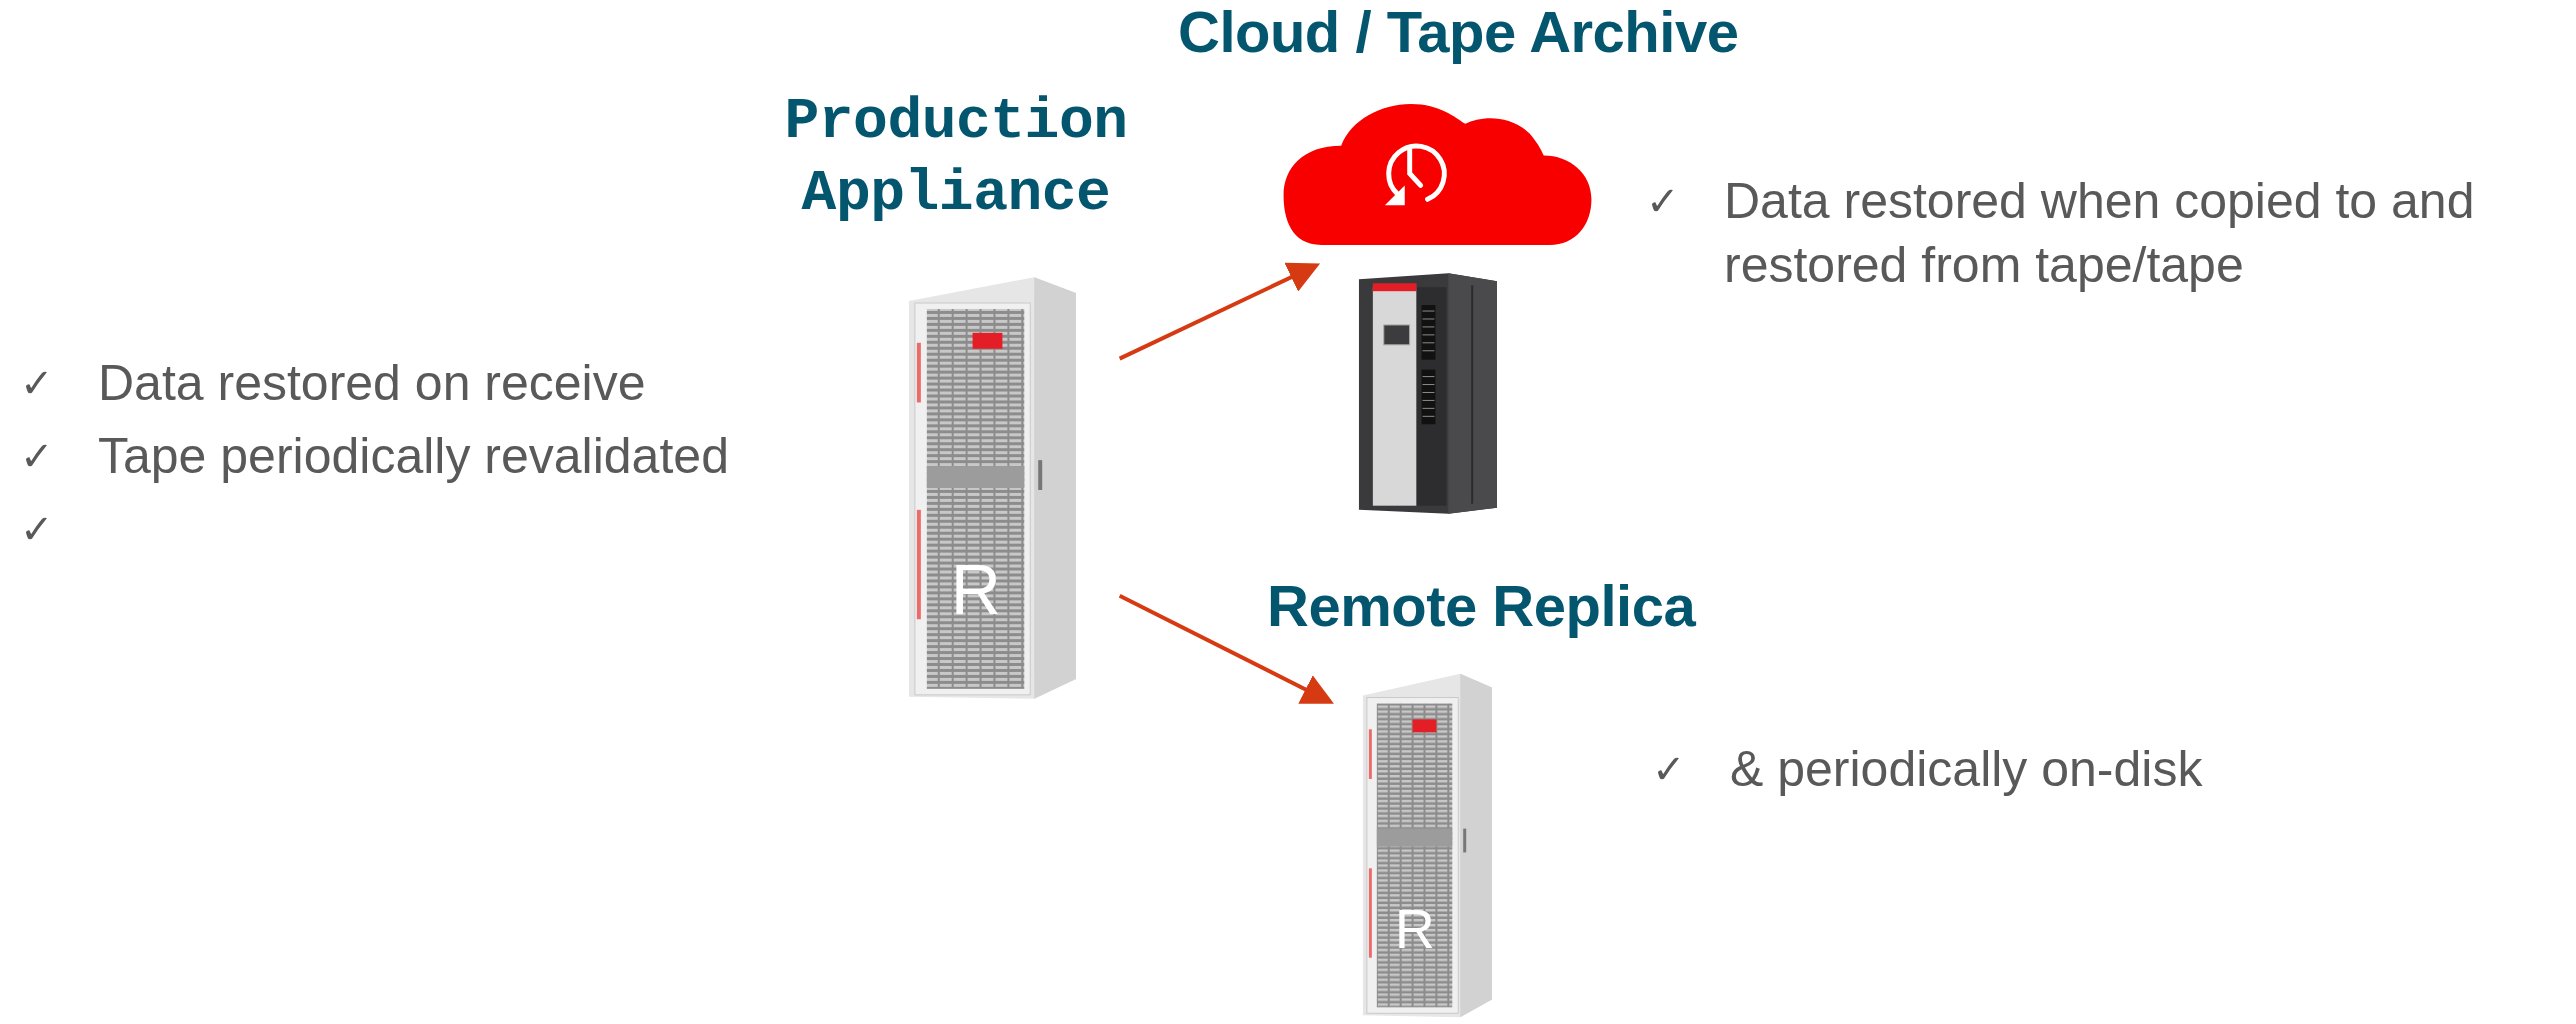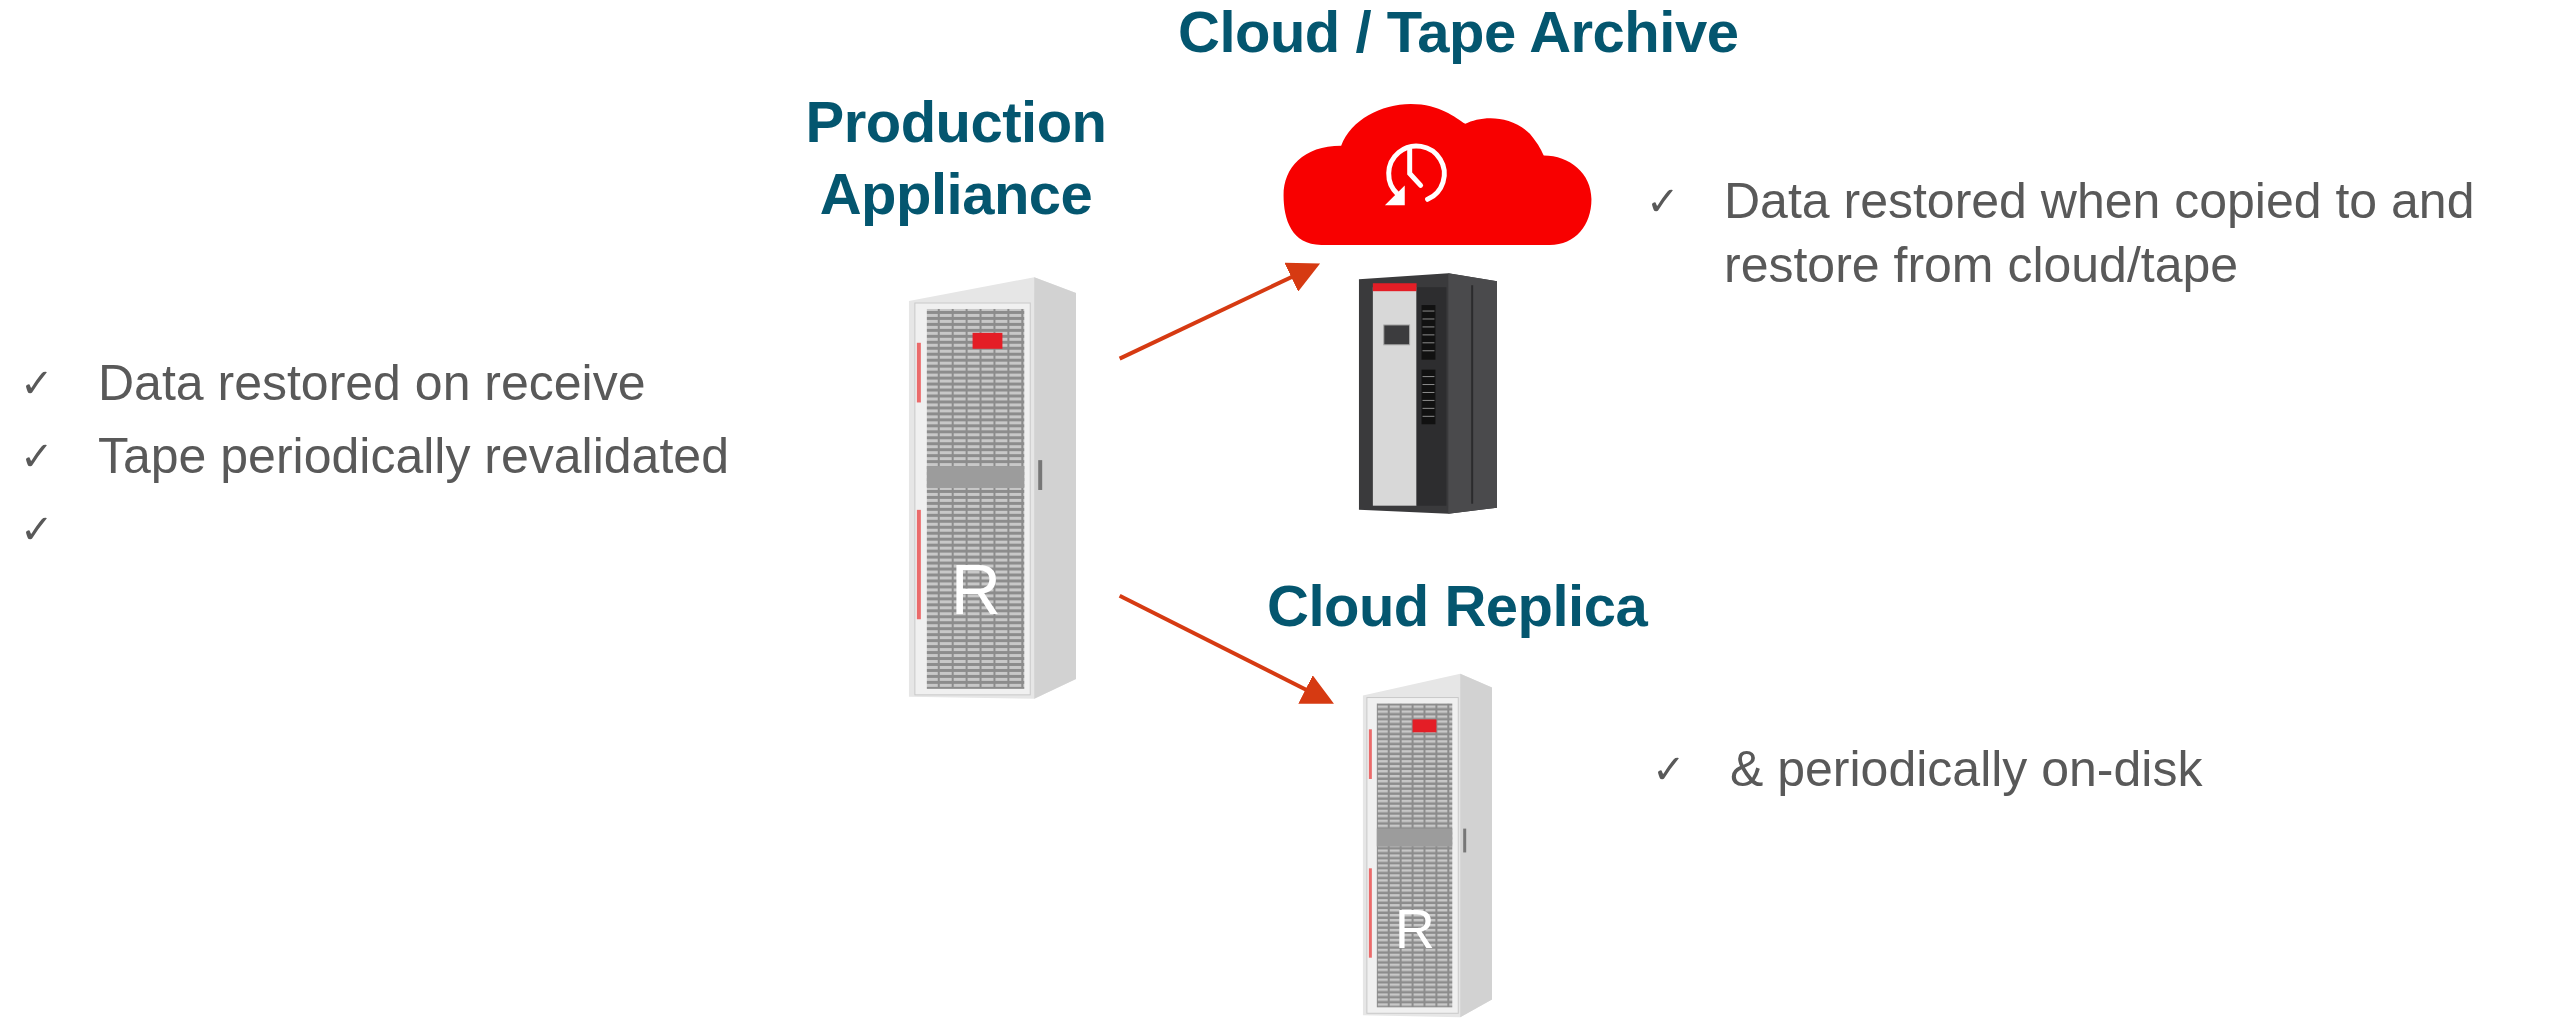--- a/index.html
+++ b/index.html
@@ -1,49 +1,49 @@
 <!DOCTYPE html>
 <html><head>
 <meta charset="utf-8">
 <style>
   html, body { margin: 0; padding: 0; background: #ffffff; }
   body { width: 2576px; height: 1024px; position: relative; overflow: hidden;
          font-family: "Liberation Sans", "DejaVu Sans", sans-serif; }
   .title { position: absolute; color: #04566f; font-weight: bold; font-size: 58px;
            line-height: 72px; letter-spacing: -0.5px; white-space: nowrap; }
-  .title.center { text-align: center; }
+  .title.center { text-align: center; font-family: Liberation Mono, monospace; }
   .bullets { position: absolute; color: #595959; font-size: 50px; line-height: 73px;
              margin: 0; padding: 0; list-style: none; }
   .bullets li { position: relative; padding-left: 78px; white-space: nowrap; }
   .bullets li .check { position: absolute; left: 0; top: 0; font-family: "DejaVu Sans", sans-serif;
                        font-size: 40px; color: #595959; }
   .abs { position: absolute; }
   svg { display: block; }
 </style>
 </head>
 <body>
 
 <div class="title center" style="left:757px; top:86px; width:398px;">
   <div>Production</div>
   <div>Appliance</div>
 </div>
 <div class="title" style="left:1178px; top:-4px;">Cloud / Tape Archive</div>
-<div class="title" style="left:1267px; top:570px;">Cloud Replica</div>
+<div class="title" style="left:1267px; top:570px;">Remote Replica</div>
 
 <ul class="bullets" style="left:20px; top:347px;">
   <li><span class="check">✓</span><span>Data restored on receive</span></li>
   <li><span class="check">✓</span><span>Tape periodically revalidated</span></li>
   <li><span class="check">✓</span></li>
 </ul>
 
 <ul class="bullets" style="left:1646px; top:169px; line-height:64px;">
   <li>
     <span class="check">✓</span>
     <div>Data restored when copied to and</div>
-    <div>restore from cloud/tape</div>
+    <div>restored from tape/tape</div>
   </li>
 </ul>
 
 <ul class="bullets" style="left:1652px; top:737px; line-height:64px;">
   <li>
     <span class="check">✓</span>
     <div>&amp; periodically on-disk</div>
   </li>
 </ul>
 

